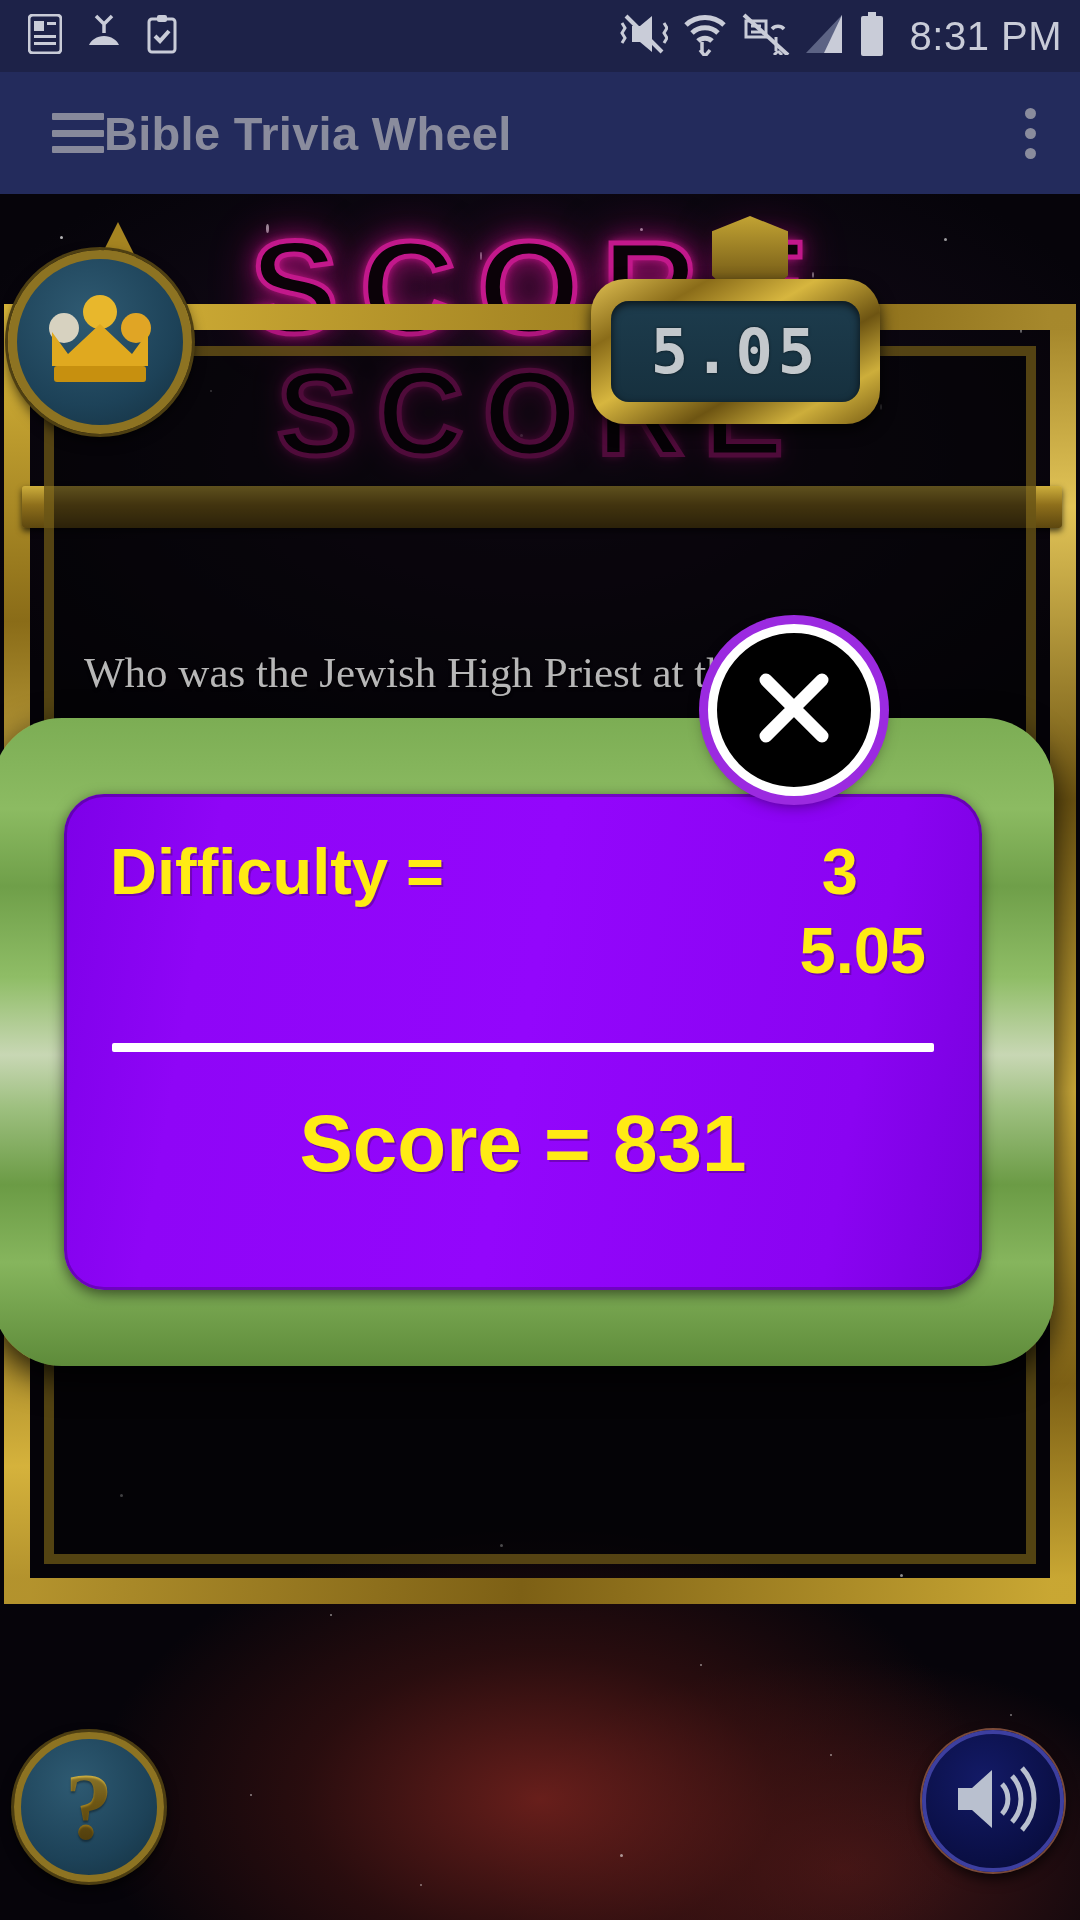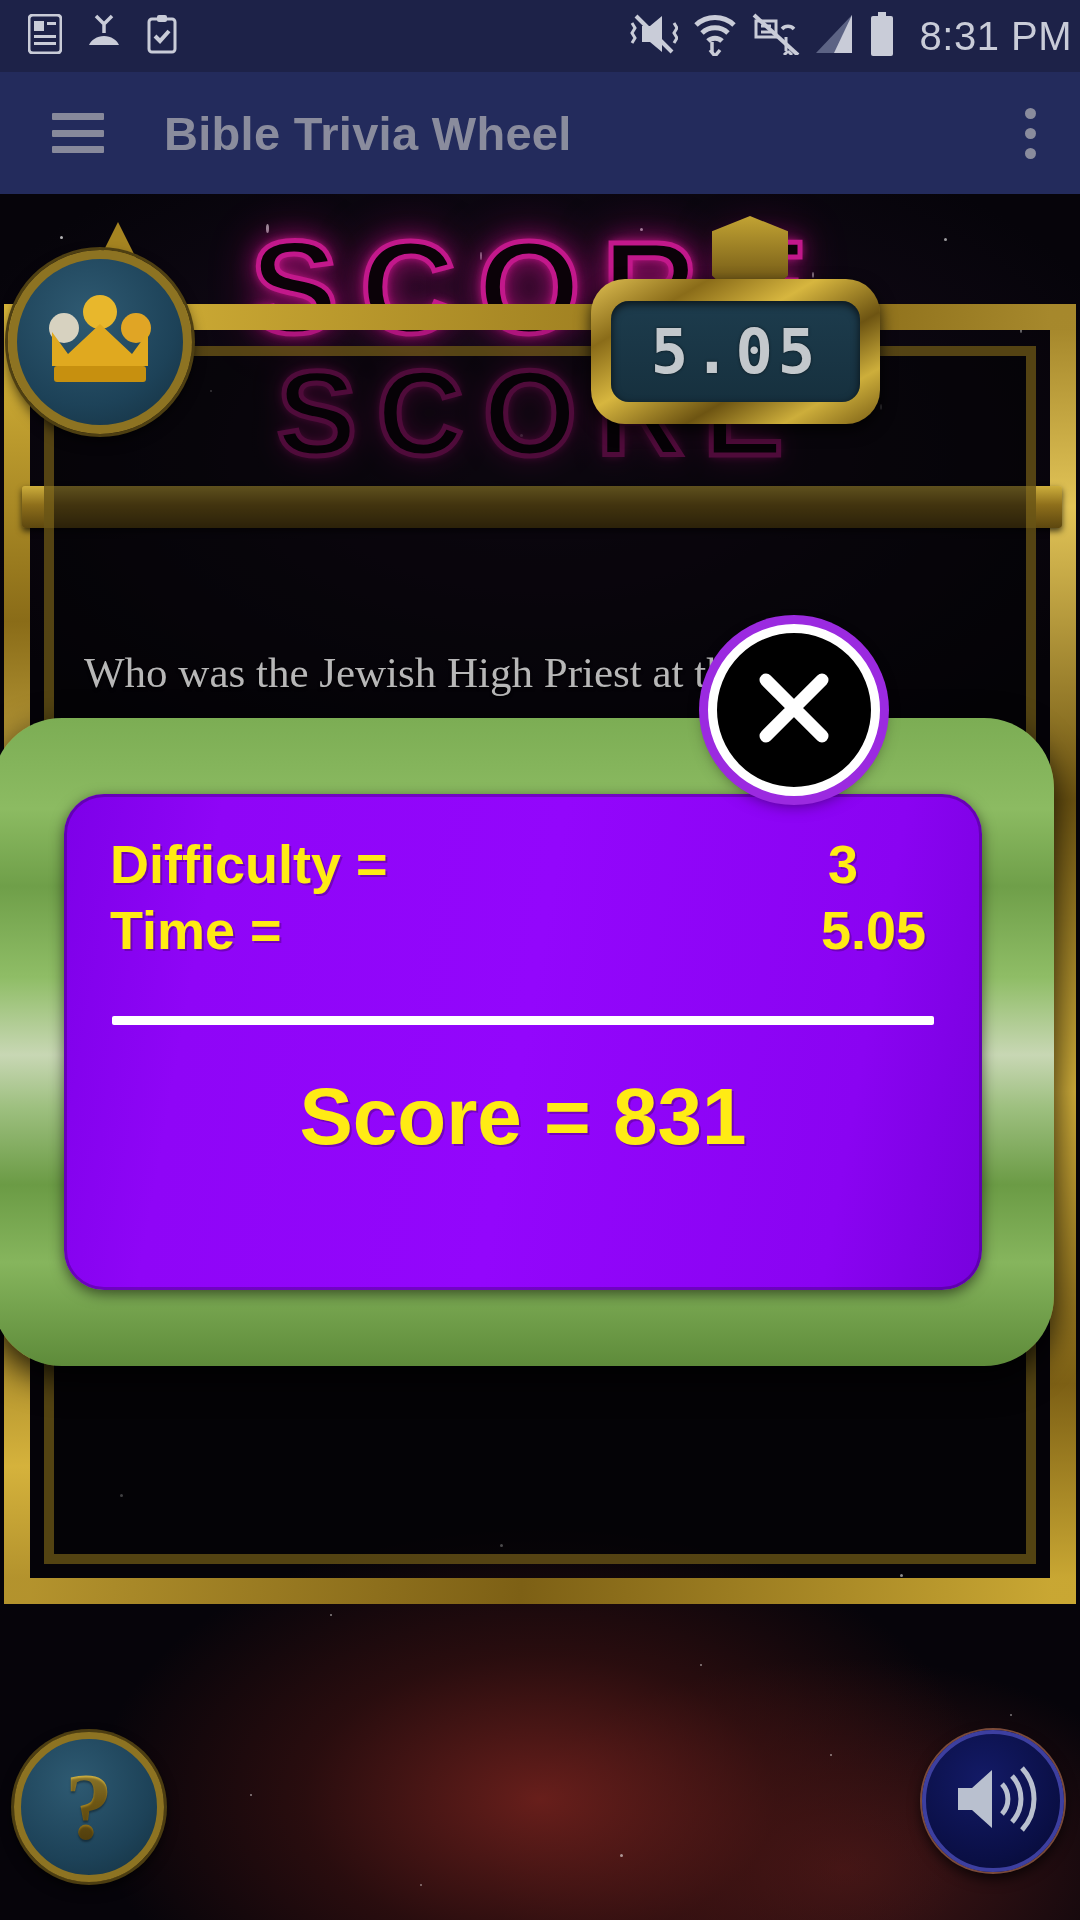--- a/index.html
+++ b/index.html
@@ -10,38 +10,38 @@
     position:relative;
   }
 
   
   .statusbar{
     position:absolute; left:0; top:0; width:1080px; height:72px;
     background:#1d2248;
     display:flex; align-items:center;
   }
   .sb-left{ display:flex; align-items:center; gap:22px; padding-left:28px; }
-  .sb-right{ display:flex; align-items:center; gap:14px; margin-left:auto; padding-right:8px; }
+  .sb-right{ display:flex; align-items:center; gap:14px; margin-left:auto; padding-right:18px; }
   .sb-ico{ display:block; }
   .sb-time{
     color:#c9ccd8; font-size:40px; letter-spacing:0.5px;
     font-family:"Liberation Sans", sans-serif; white-space:nowrap;
     margin-left:10px;
   }
 
   
   .appbar{
     position:absolute; left:0; top:72px; width:1080px; height:122px;
     background:#232b5c;
     display:flex; align-items:center;
   }
   .hamburger{ width:52px; height:40px; margin-left:52px; display:flex; flex-direction:column; justify-content:space-between; cursor:pointer;}
   .hamburger i{ display:block; height:7px; background:#87899b; border-radius:1px; }
   .appbar-title{
-    margin-left:60px; color:#8a8c9d; font-size:47px; font-weight:bold;
+    color:#8a8c9d; font-size:47px; font-weight:bold;
     letter-spacing:0.3px; white-space:nowrap;
   }
   .overflow{ margin-left:auto; margin-right:44px; display:flex; flex-direction:column; gap:9px; cursor:pointer;}
   .overflow i{ width:11px; height:11px; border-radius:50%; background:#8a8c9d; display:block;}
 
   
   .game{
     position:absolute; left:0; top:194px; width:1080px; height:1726px;
     overflow:hidden;
     background:
@@ -191,21 +191,21 @@
   .dialog-inner{
     width:100%; height:100%;
     border-radius:40px;
     background:linear-gradient(100deg,#7d00e8 0%, #8f05f7 16%, #9306fc 50%, #8a03f2 84%, #7701dd 100%);
     box-shadow:inset 0 0 0 3px rgba(0,0,0,0.22), 0 4px 14px rgba(0,0,0,0.55);
     padding:38px 46px 30px 46px;
     display:flex; flex-direction:column;
   }
   .row{
     display:flex; align-items:baseline;
-    color:#ffeb14; font-weight:bold; font-size:54px;
+    color:#ffeb14; font-weight:bold; font-size:65px;
     line-height:1.22;
     text-shadow:2px 2px 0 rgba(90,0,140,0.55);
     font-family:"Liberation Sans", sans-serif;
   }
   .row .lbl{ white-space:nowrap; }
   .row .val{ margin-left:auto; padding-right:78px; white-space:nowrap; }
   .row2 .val{ padding-right:10px; }
   .divider{
     height:9px; background:#ffffff; border-radius:2px;
     margin:52px 2px 0 2px;
@@ -382,21 +382,20 @@
     </span>
   </div>
 
   <div class="dialog">
     <div class="dialog-inner">
       <div class="row row1">
         <span class="lbl">Difficulty =</span>
         <span class="val">3</span>
       </div>
       <div class="row row2">
-        <span class="lbl">Time =</span>
         <span class="val">5.05</span>
       </div>
       <div class="divider"></div>
       <div class="score-row">Score = 831</div>
     </div>
   </div>
 
   <div class="close-btn">
     <span>
       <svg width="88" height="88" viewBox="0 0 88 88">

